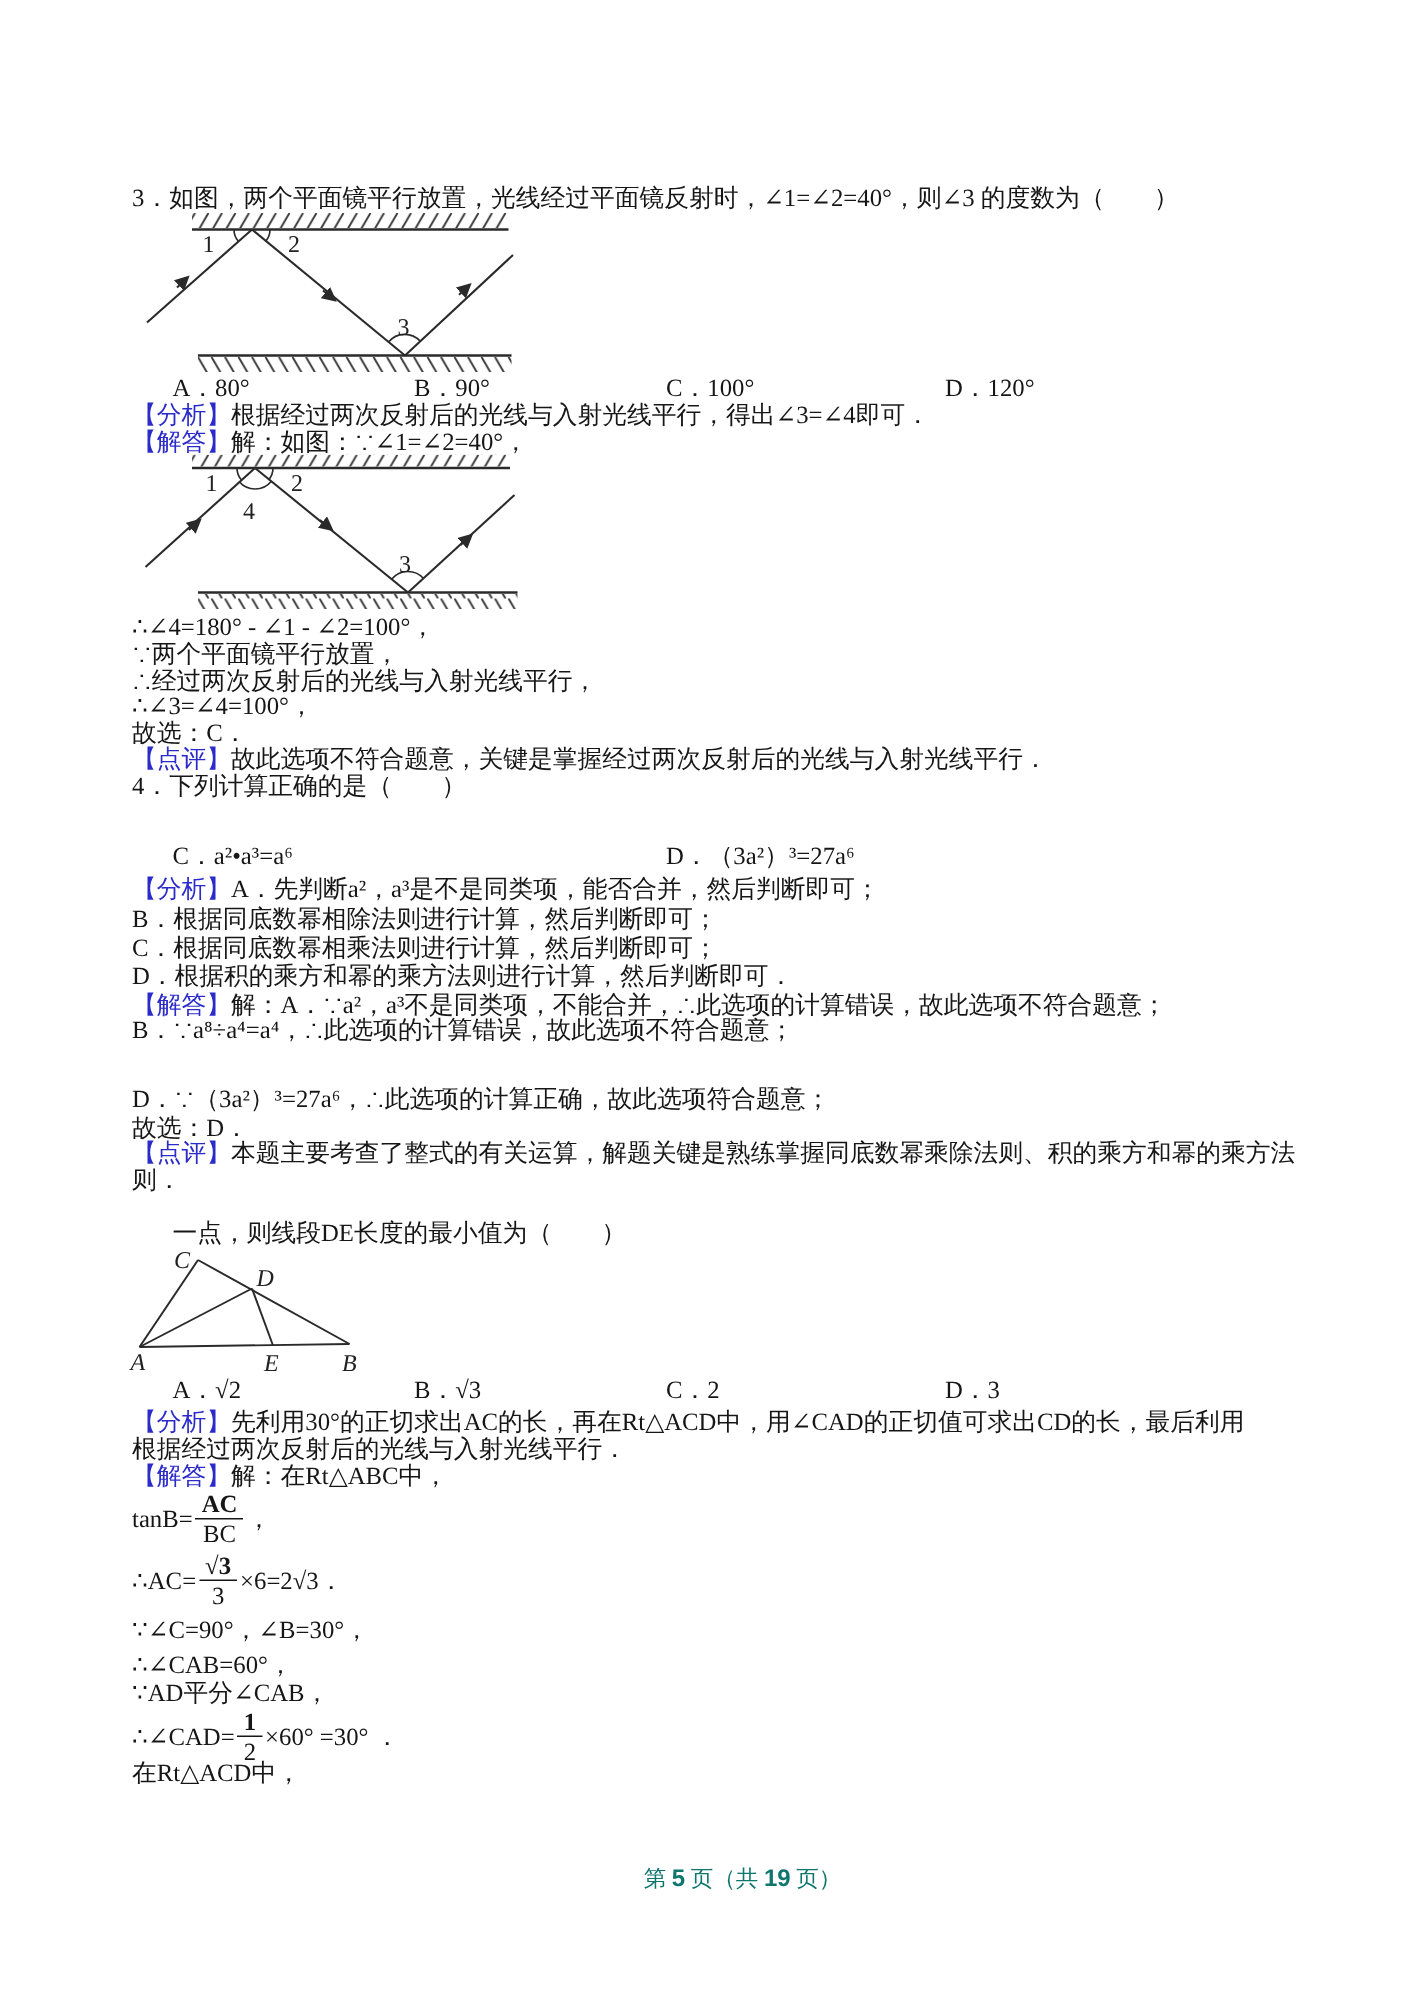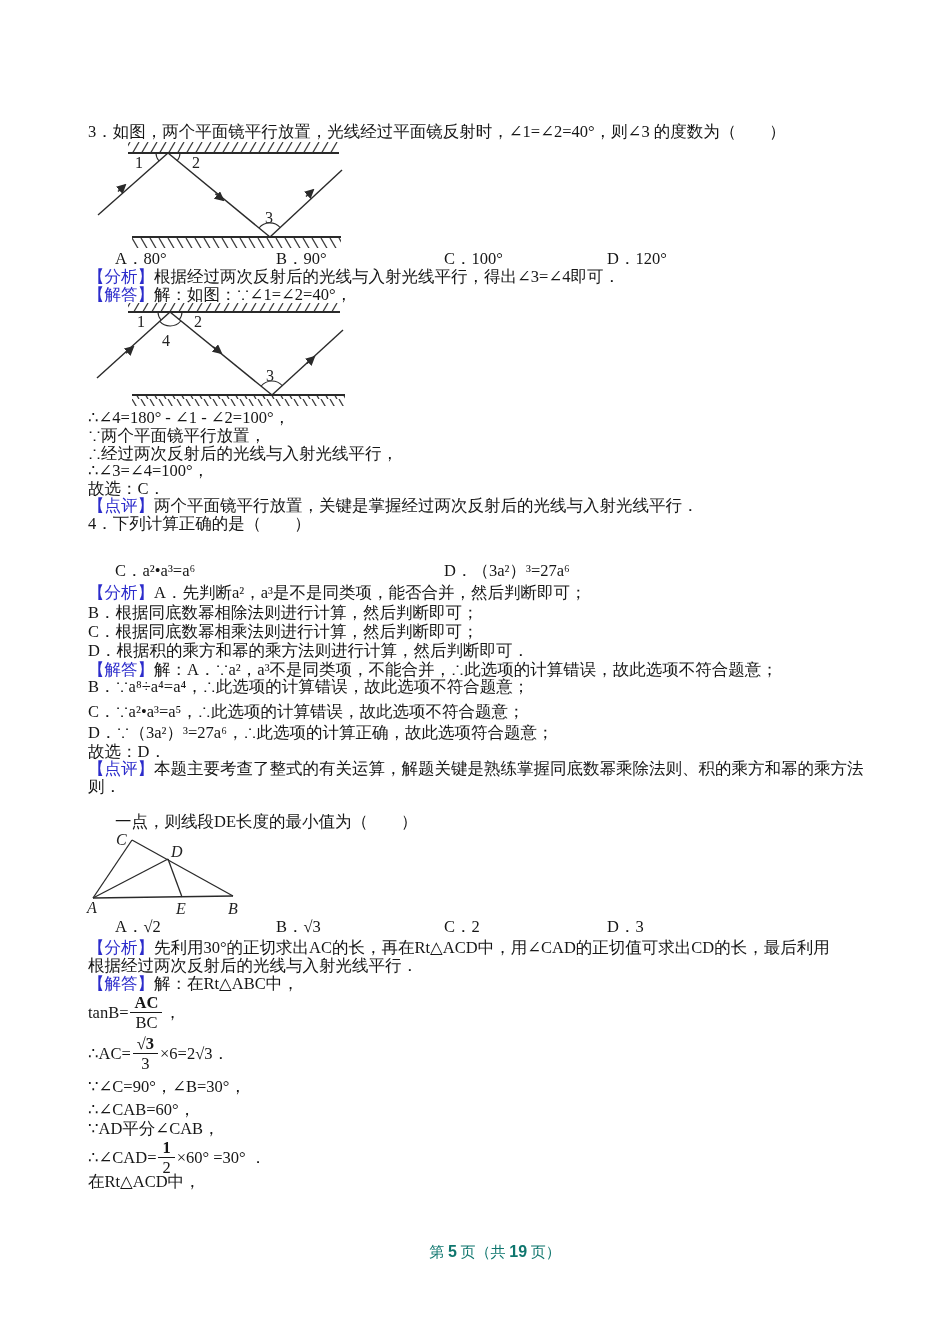--- a/index.html
+++ b/index.html
@@ -13,21 +13,21 @@
   }
   .ln{
     position:absolute;left:88px;
     font-size:16.5px;line-height:19px;height:19px;
     white-space:pre;color:#161616;
   }
   .indent{left:115px;}
   .lbl{color:#2b2bcb;}
   .optrow{position:absolute;left:0;top:0;width:950px;height:22px;}
   .optrow .opt{position:absolute;font-size:16.5px;line-height:20px;white-space:pre;}
-  .o1{left:115px;} .o2{left:276px;} .o3{left:444px;} .o4{left:607px;}
+  .o1{left:115px;} .o2{left:276px;} .o3{left:444px;} .o4{left:630px;}
   .fline{
     position:absolute;left:88px;
     display:flex;align-items:center;
     font-size:16.5px;white-space:pre;
   }
   .frac{display:inline-flex;flex-direction:column;align-items:center;margin:0 2px;}
   .frac .num{display:block;border-bottom:1.4px solid #161616;padding:0 4px;line-height:19px;text-align:center;font-weight:bold;}
   .frac .den{display:block;padding:0 4px;line-height:19px;text-align:center;}
   .figure{position:absolute;}
   svg text{font-family:"Liberation Serif","DejaVu Serif",serif;}
@@ -116,34 +116,33 @@
     <text class="fig-num" x="99" y="24">2</text>
     <text class="fig-num" x="67" y="43">4</text>
     <text class="fig-num" x="171" y="78">3</text>
   </svg>
 
   <div class="ln" style="top:408px">∴∠4=180° - ∠1 - ∠2=100°，</div>
   <div class="ln" style="top:426px">∵两个平面镜平行放置，</div>
   <div class="ln" style="top:444px">∴经过两次反射后的光线与入射光线平行，</div>
   <div class="ln" style="top:461px">∴∠3=∠4=100°，</div>
   <div class="ln" style="top:479px">故选：C．</div>
-  <div class="ln" style="top:496px"><span class="lbl">【点评】</span><span>两个平面镜平行放置，关键是掌握经过两次反射后的光线与入射光线平行．</span></div>
+  <div class="ln" style="top:496px"><span class="lbl">【点评】</span><span>故此选项不符合题意，关键是掌握经过两次反射后的光线与入射光线平行．</span></div>
 
   <div class="ln" style="top:514px">4．下列计算正确的是（　　）</div>
   <div class="optrow" style="top:561px">
     <span class="opt o1">C．a²•a³=a⁶</span>
     <span class="opt o3">D．（3a²）³=27a⁶</span>
   </div>
   <div class="ln" style="top:583px"><span class="lbl">【分析】</span><span>A．先判断a²，a³是不是同类项，能否合并，然后判断即可；</span></div>
   <div class="ln" style="top:603px">B．根据同底数幂相除法则进行计算，然后判断即可；</div>
   <div class="ln" style="top:622px">C．根据同底数幂相乘法则进行计算，然后判断即可；</div>
   <div class="ln" style="top:641px">D．根据积的乘方和幂的乘方法则进行计算，然后判断即可．</div>
   <div class="ln" style="top:660px"><span class="lbl">【解答】</span><span>解：A．∵a²，a³不是同类项，不能合并，∴此选项的计算错误，故此选项不符合题意；</span></div>
   <div class="ln" style="top:677px">B．∵a⁸÷a⁴=a⁴，∴此选项的计算错误，故此选项不符合题意；</div>
-  <div class="ln" style="top:702px">C．∵a²•a³=a⁵，∴此选项的计算错误，故此选项不符合题意；</div>
   <div class="ln" style="top:723px">D．∵（3a²）³=27a⁶，∴此选项的计算正确，故此选项符合题意；</div>
   <div class="ln" style="top:742px">故选：D．</div>
   <div class="ln" style="top:759px"><span class="lbl">【点评】</span><span>本题主要考查了整式的有关运算，解题关键是熟练掌握同底数幂乘除法则、积的乘方和幂的乘方法</span></div>
   <div class="ln" style="top:777px">则．</div>
 
   <div class="ln indent" style="top:812px">一点，则线段DE长度的最小值为（　　）</div>
 
   <svg class="figure" style="left:85px;top:830px" width="168" height="90" viewBox="0 0 168 90">
     <line x1="8" y1="68" x2="47" y2="10" stroke="#2a2a2a" stroke-width="1.3"></line>
     <line x1="47" y1="10" x2="148" y2="66" stroke="#2a2a2a" stroke-width="1.3"></line>

